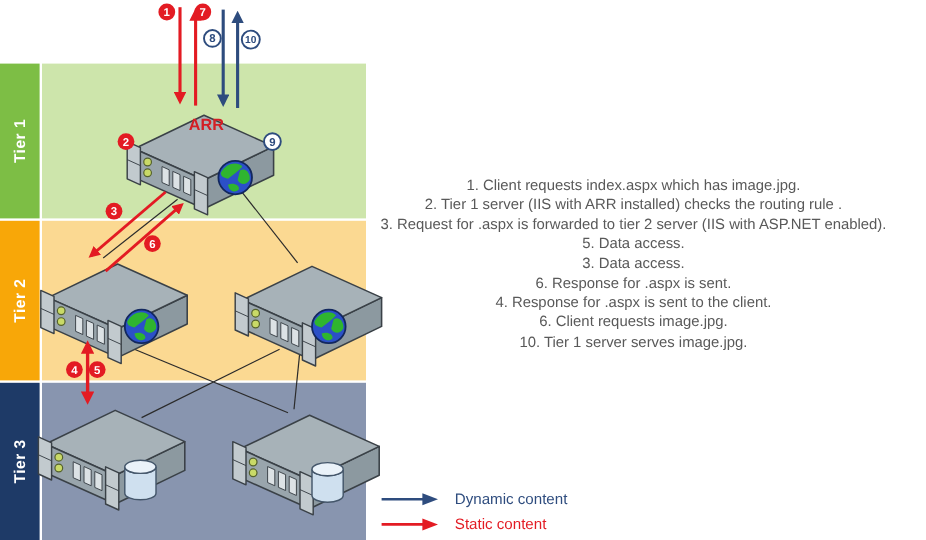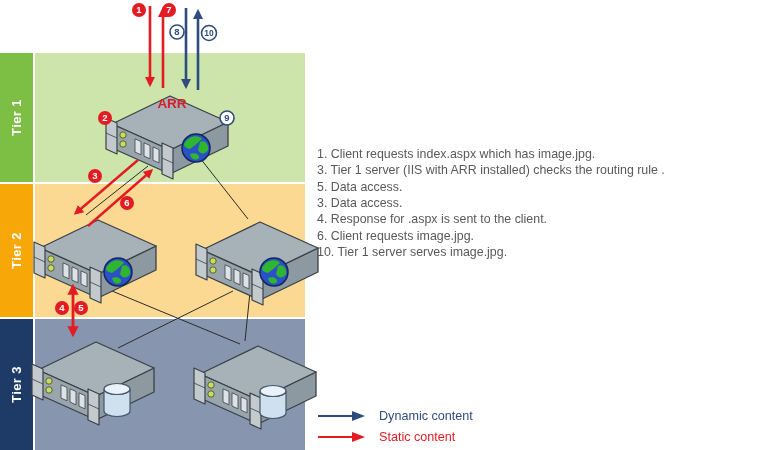--- a/index.html
+++ b/index.html
@@ -11,21 +11,21 @@
                    font-size:13px;letter-spacing:.4px;}
   .t1l{top:53px;height:129px;background:#7DBE45;}
   .t2l{top:184px;height:133px;background:#F8A708;}
   .t3l{top:319px;height:131px;background:#1E3A67;}
   .band{left:35px;width:270px;}
   .t1b{top:53px;height:129px;background:#CDE5AB;}
   .t2b{top:184px;height:133px;background:#FBD992;}
   .t3b{top:319px;height:131px;background:#8895AF;}
   .overlay{position:absolute;left:0;top:0;width:772px;height:450px;}
   .steps{position:absolute;left:317px;top:146px;color:#595959;font-size:12.4px;
-         line-height:16.35px;white-space:nowrap;}
+         line-height:16.35px;white-space:nowrap;text-align:center;}
   .legend-row{position:absolute;display:flex;align-items:center;gap:12px;font-size:12.6px;}
   .legend-dynamic{left:317px;top:409px;color:#2E4C7E;}
   .legend-static{left:317px;top:430px;color:#E31B23;}
   .legend-row svg{display:block;}
 </style>
 </head>
 <body>
 
 <div class="stage">
 
@@ -161,23 +161,25 @@
       </g>
       <g>
         <circle cx="81" cy="308" r="7" fill="#E31B23"></circle>
         <text x="81" y="311.4" font-size="9.5" fill="#fff">5</text>
       </g>
     </g>
   </svg>
 
   <div class="steps">
     <div>1. Client requests index.aspx which has image.jpg.</div>
-    <div>3. Tier 1 server (IIS with ARR installed) checks the routing rule .</div>
+    <div>2. Tier 1 server (IIS with ARR installed) checks the routing rule .</div>
+    <div>3. Request for .aspx is forwarded to tier 2 server (IIS with ASP.NET enabled).</div>
     <div>5. Data access.</div>
     <div>3. Data access.</div>
+    <div>6. Response for .aspx is sent.</div>
     <div>4. Response for .aspx is sent to the client.</div>
     <div>6. Client requests image.jpg.</div>
     <div>10. Tier 1 server serves image.jpg.</div>
   </div>
 
   <div class="legend-row legend-dynamic">
     <svg width="50" height="12">
       <line x1="1" y1="6" x2="36" y2="6" stroke="#2E4C7E" stroke-width="2.2"></line>
       <polygon points="35,1 48,6 35,11" fill="#2E4C7E"></polygon>
     </svg>

